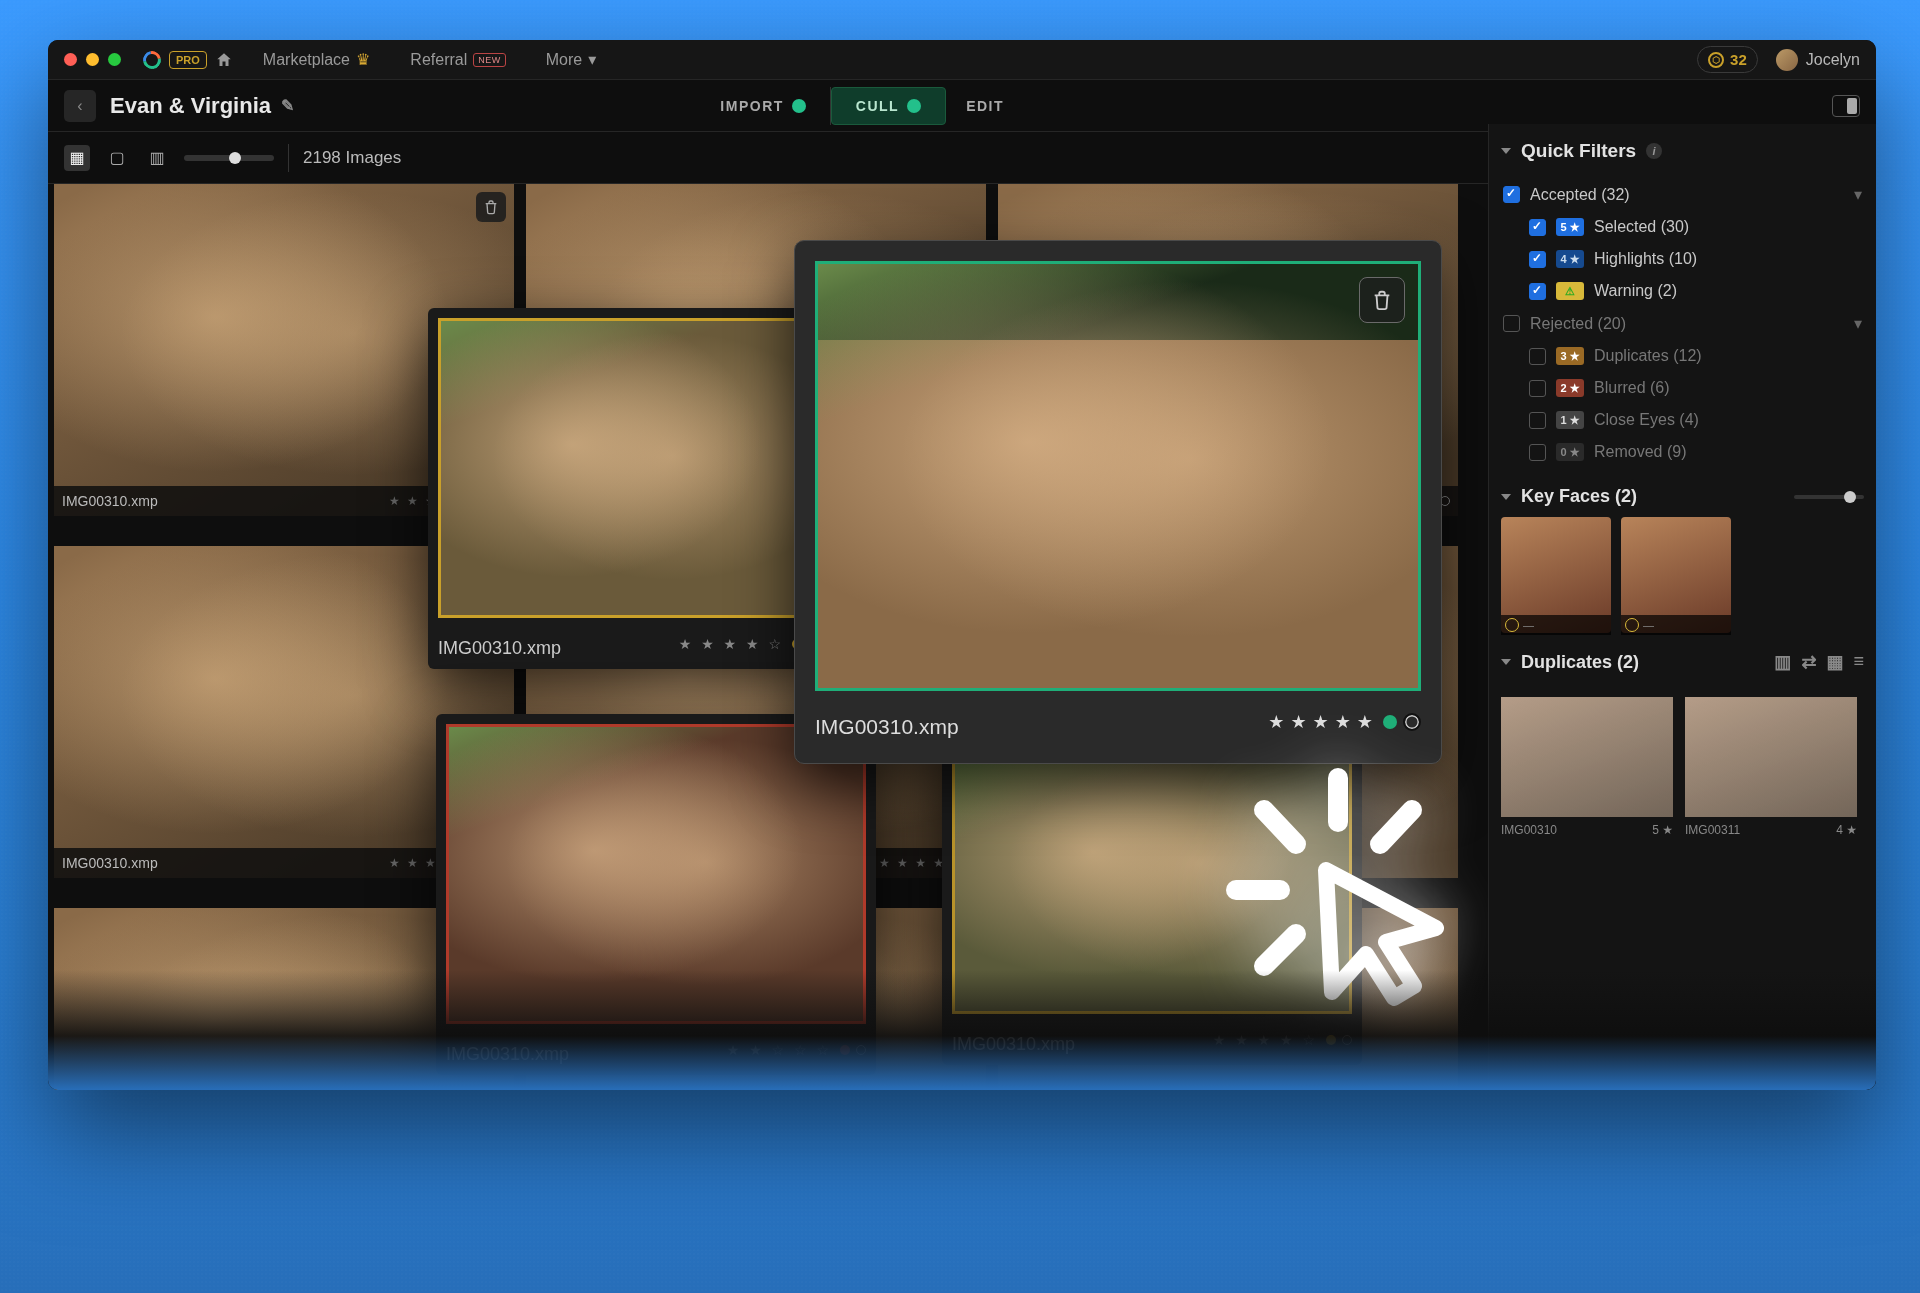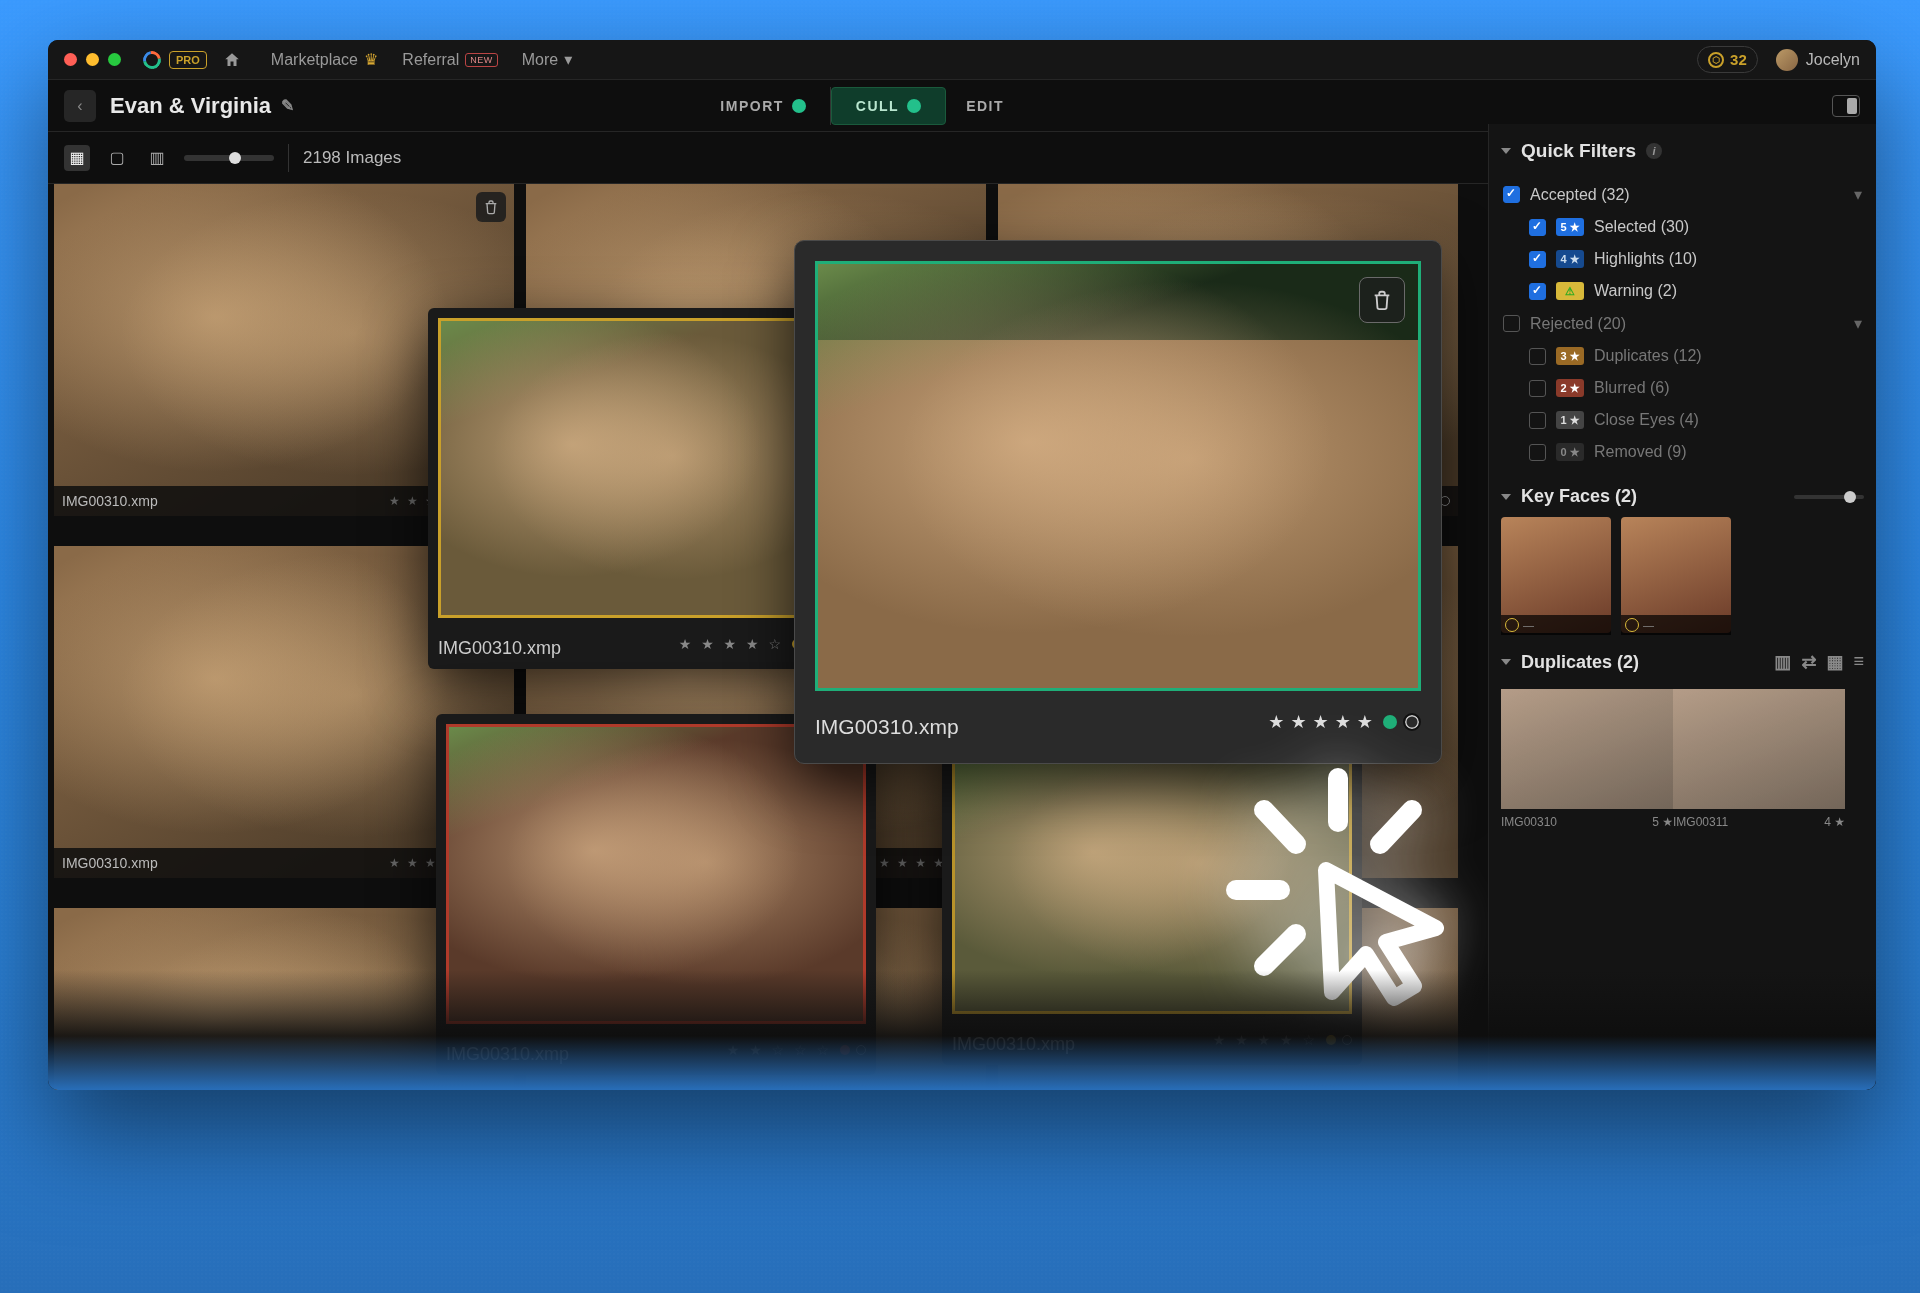--- a/index.html
+++ b/index.html
@@ -7,23 +7,23 @@
 .stage { position:relative; width:1920px; height:1293px; background:linear-gradient(180deg,#3b9bff 0%, #2d8ae8 45%, #2a7fd4 75%, #276eb9 100%); overflow:hidden;}
 .noise { position:absolute; inset:0; background-image: radial-gradient(rgba(255,255,255,0.05) 1px, transparent 1px); background-size:4px 4px; opacity:.25;}
 .app-window { position:absolute; left:48px; top:40px; width:1828px; height:1050px; background:#0e0e0e; border-radius:10px; overflow:hidden; color:#b8b8b8; box-shadow:0 40px 100px rgba(0,0,0,.5);}
 .fade-bottom { position:absolute; left:0; right:0; bottom:0; height:120px; background:linear-gradient(180deg, rgba(14,14,14,0) 0%, rgba(14,14,14,0.9) 55%, rgba(40,110,185,1) 100%); pointer-events:none;}
 .titlebar { height:40px; display:flex; align-items:center; padding:0 16px; font-size:16px; background:#161616; border-bottom:1px solid #262626;}
 .traffic { display:flex; gap:9px; margin-right:20px;}
 .traffic span { width:13px; height:13px; border-radius:50%; }
 .traffic .r{background:#ff5f56;} .traffic .y{background:#ffbd2e;} .traffic .g{background:#27c93f;}
 .logo-a { width:22px; height:22px; border:2px solid transparent; position:relative; margin-right:6px;}
 .logo-a::before{content:""; position:absolute; inset:0; border-radius:50%; border:3px solid; border-color:#ff6a3d #23c08b #23c08b #3b8be8; transform:rotate(35deg);}
-.pro-badge { border:1px solid #c9a02a; color:#c9a02a; font-size:11px; font-weight:700; padding:2px 6px; border-radius:4px; margin-right:16px;}
+.pro-badge { border:1px solid #c9a02a; color:#c9a02a; font-size:11px; font-weight:700; padding:2px 6px; border-radius:4px; margin-right:8px;}
 .home-icon{ width:18px; height:18px; margin-right:30px; color:#999; }
-.topnav { display:flex; align-items:center; gap:24px; color:#9a9a9a;}
+.topnav { display:flex; align-items:center; gap:40px; color:#9a9a9a;}
 .topnav .item{ display:flex; align-items:center; gap:6px; cursor:pointer;}
 .crown{color:#d8a832;}
 .newbadge{ border:1px solid #b44; color:#d88; font-size:9px; padding:1px 4px; border-radius:3px; letter-spacing:.5px;}
 .spacer{ flex:1;}
 .coin { display:flex; align-items:center; gap:6px; color:#c9a02a; font-weight:600; border:1px solid #3a3a3a; padding:4px 10px; border-radius:14px; font-size:15px;}
 .coin .ring { width:16px;height:16px;border-radius:50%;border:2px solid #c9a02a;display:flex;align-items:center;justify-content:center;font-size:9px;}
 .user { display:flex; align-items:center; gap:8px; margin-left:18px;}
 .avatar{ width:22px;height:22px;border-radius:50%; background:linear-gradient(135deg,#b96,#864);}
 .subbar{ height:52px; display:flex; align-items:center; padding:0 16px; border-bottom:1px solid #262626;}
 .backbox{ width:32px;height:32px;background:#262626;border-radius:5px;margin-right:14px;display:flex;align-items:center;justify-content:center;color:#888;}
@@ -60,21 +60,21 @@
 .sb3{background:#9a6a25;color:#fff;} .sb2{background:#8a3a2a;color:#fff;} .sb1{background:#444;color:#ddd;} .sb0{background:#2a2a2a;color:#888;}
 .chev{ margin-left:auto;color:#666;}
 .section-hdr{ display:flex;align-items:center;gap:10px;color:#e2e2e2;font-size:18px;font-weight:700;margin:18px 0 10px;}
 .mini-slider{ margin-left:auto;width:70px;height:4px;background:#333;border-radius:2px;position:relative;}
 .mini-slider::after{content:"";position:absolute;right:8px;top:-4px;width:12px;height:12px;border-radius:50%;background:#ccc;}
 .faces{ display:flex;gap:10px;}
 .face{ width:110px;height:116px;background:linear-gradient(160deg,#b8845a,#6a3a28);border-radius:4px;position:relative;}
 .face .ftag{ position:absolute;bottom:-2px;left:0;right:0;height:20px;background:rgba(0,0,0,.7);display:flex;align-items:center;gap:4px;padding:0 4px;}
 .face .ftag .ring{ width:14px;height:14px;border:1.5px solid #d8b93a;border-radius:50%;}
 .dup-tools{ margin-left:auto;display:flex;gap:10px;color:#888;}
-.dup-grid{ display:flex;margin-top:16px;}
+.dup-grid{ display:flex;gap:12px;margin-top:24px;}
 .dup{ width:172px;}
 .dup .thumb{ height:120px;background:linear-gradient(160deg,#a88,#655);filter:sepia(.6) contrast(.9);}
 .dup .meta{ display:flex;justify-content:space-between;align-items:center;font-size:12px;color:#888;padding-top:6px;}
 
 .bg-grid{ position:absolute; inset:0; padding:6px; }
 .cell{ position:absolute; background:linear-gradient(150deg,#8a6a48 10%,#4a3a28 90%); overflow:hidden;}
 .cell::after{content:"";position:absolute;inset:0;background:radial-gradient(ellipse at 35% 40%, rgba(230,190,140,.55), transparent 55%), radial-gradient(ellipse at 65% 45%, rgba(220,180,130,.45), transparent 55%);} 
 .cell .lbl{ position:absolute;left:0;right:0;bottom:0;height:30px;background:rgba(14,14,14,.85);display:flex;align-items:center;padding:0 8px;color:#bbb;font-size:14px;}
 .cell .stars{ margin-left:auto;color:#666;letter-spacing:2px;font-size:12px;}
 .cell .dots{ display:flex;gap:4px;margin-left:8px;}

